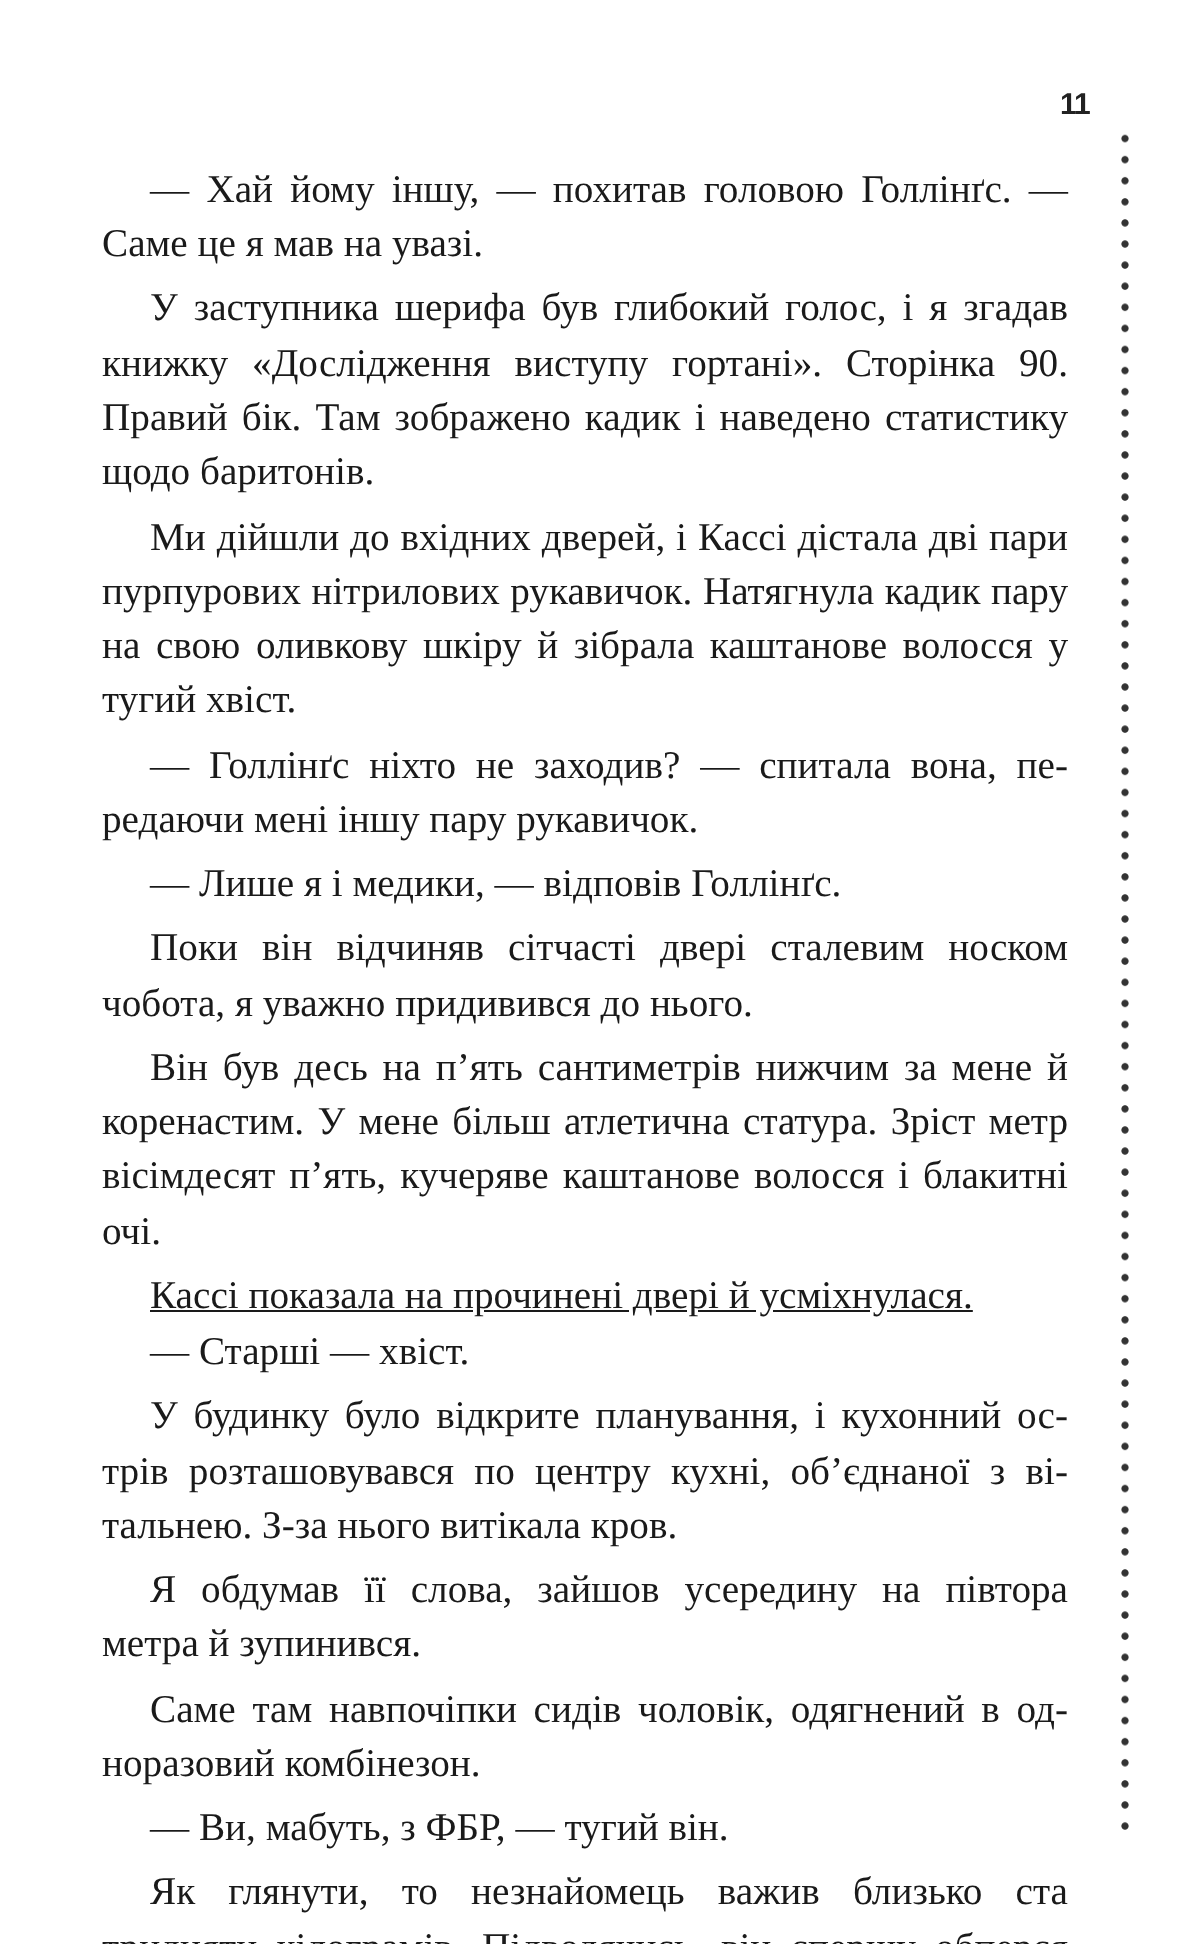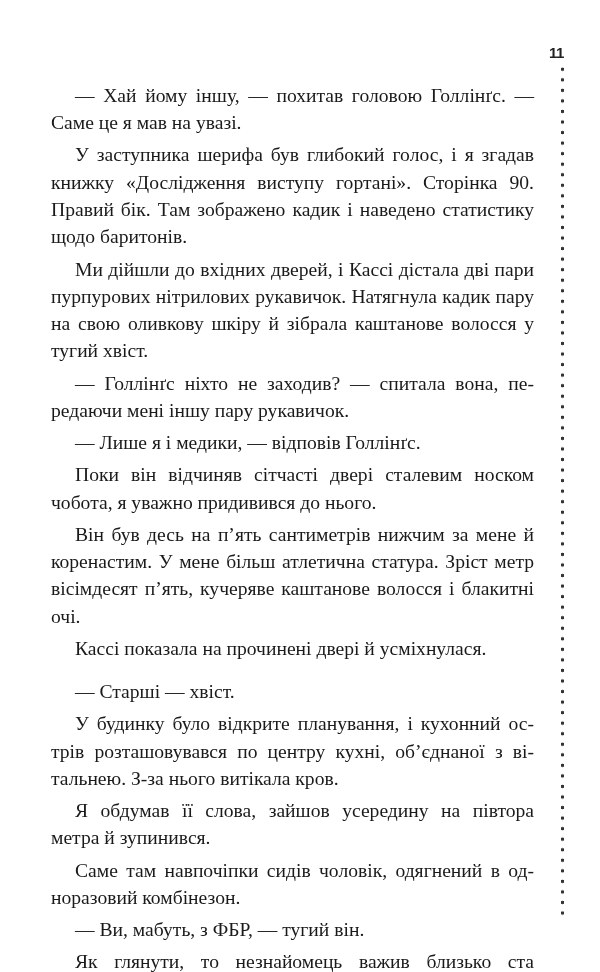--- a/index.html
+++ b/index.html
@@ -10,21 +10,21 @@
   body {
     width: 600px;
     height: 972px;
     position: relative;
     overflow: hidden;
     font-family: "Liberation Serif", "DejaVu Serif", serif;
     color: #1a1a1a;
   }
   .page-number {
     position: absolute;
-    left: 549px;
+    left: 530px;
     top: 44px;
     font-family: "Liberation Sans", "DejaVu Sans", sans-serif;
     font-weight: bold;
     font-size: 15px;
     color: #222;
     letter-spacing: -0.5px;
   }
   .dotted-rule {
     position: absolute;
     left: 560px;
@@ -43,21 +43,22 @@
     font-size: 19.6px;
     line-height: 27.3px;
     text-align: justify;
   }
   .text-block p {
     margin: 0 0 4.9px 0;
     text-indent: 24px;
     hyphens: manual;
   }
   .text-block p.tight {
-    margin-bottom: 16px;
+    margin-bottom: 1px;
+    text-decoration: underline;
   }
 </style>
 </head>
 <body>
 
 <div class="page-number">11</div>
 
 <div class="dotted-rule"></div>
 
 <div class="text-block">

